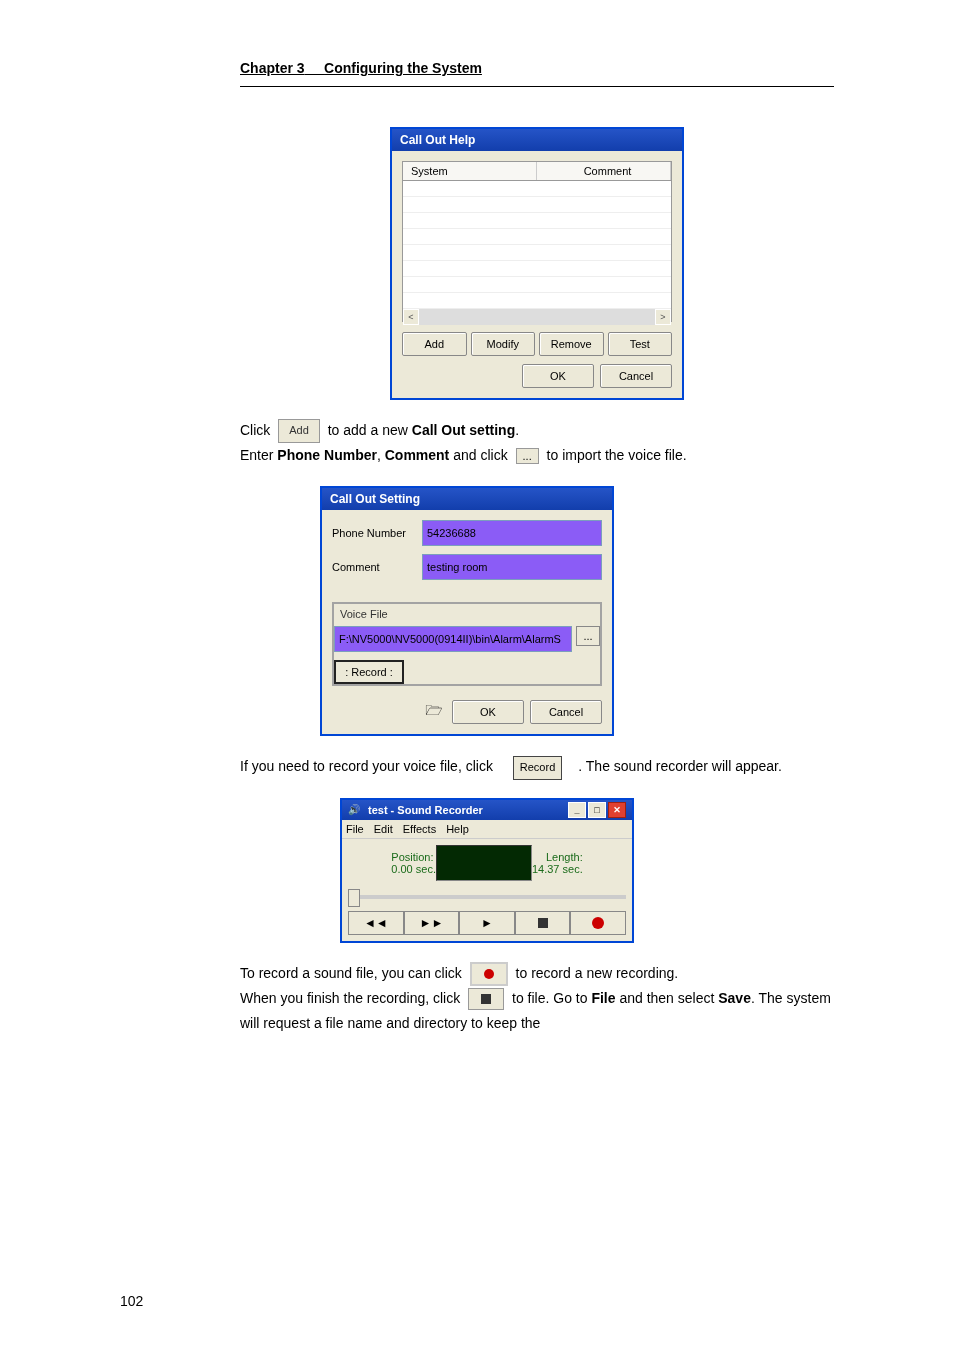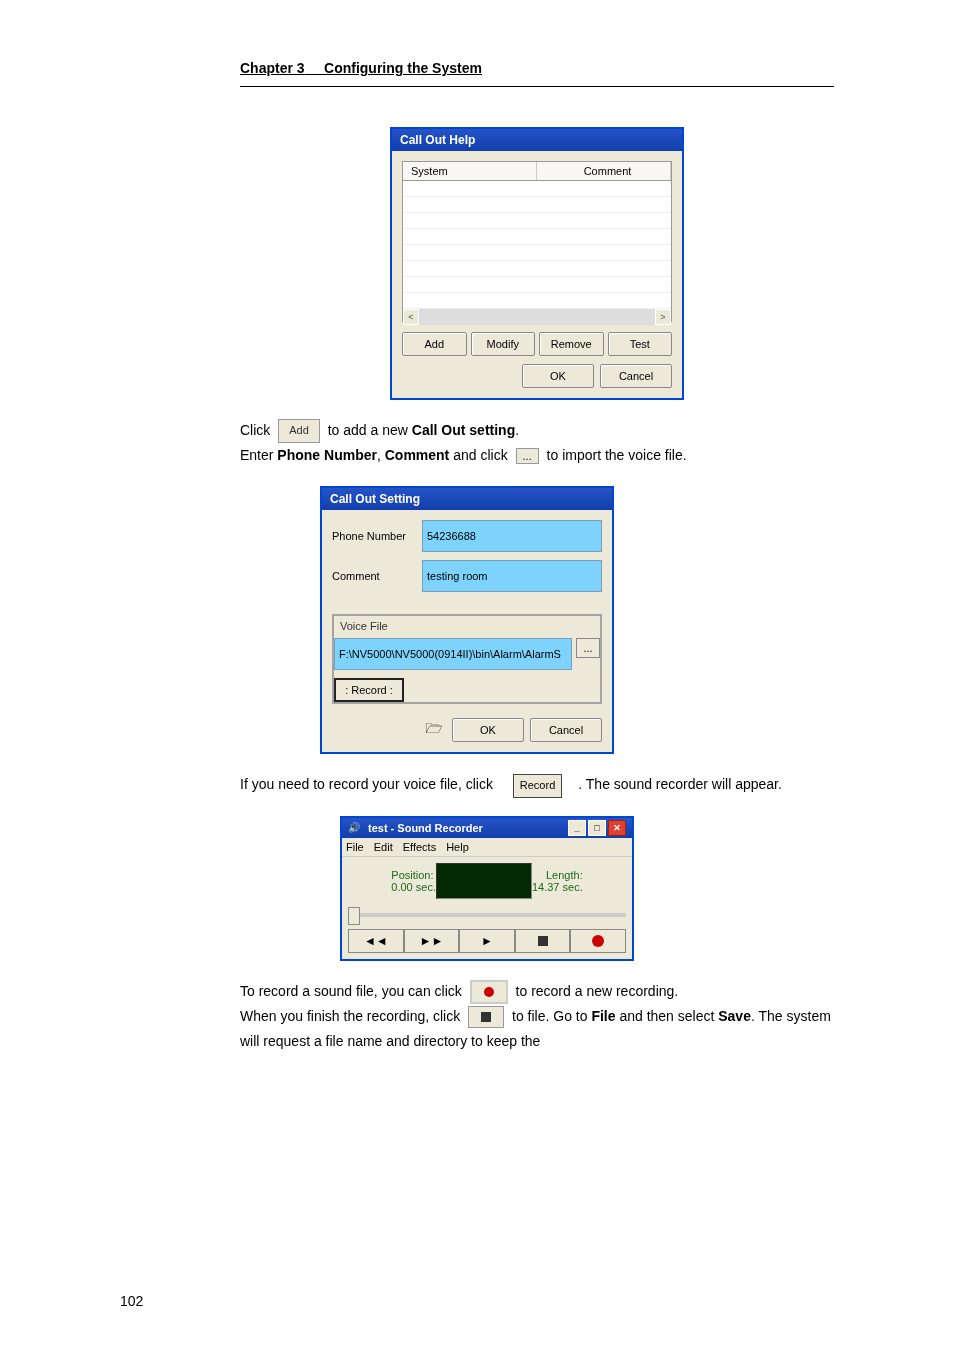--- a/index.html
+++ b/index.html
@@ -22,21 +22,21 @@
   .btnrow{display:flex;gap:4px;margin-top:10px;justify-content:space-between}
   .btn{flex:1;height:22px;border:1px solid #888;background:#ece9d8;font-size:11px;display:flex;align-items:center;justify-content:center;border-radius:2px;box-shadow:1px 1px 0 #fff inset}
   .btnrow2{display:flex;gap:6px;margin-top:8px;justify-content:flex-end}
   .btnrow2 .btn{flex:0 0 70px}
   .para{font-size:14px;line-height:1.8;margin:18px 0}
   .inline-btn{display:inline-block;font-size:11px;background:#ece9d8;border:1px solid #999;padding:1px 10px;vertical-align:middle;font-family:Tahoma,sans-serif;color:#333;margin:0 4px}
   .inline-dots{display:inline-block;font-size:11px;background:#ece9d8;border:1px solid #999;padding:0 6px;vertical-align:middle;font-family:Tahoma,sans-serif;margin:0 4px;line-height:14px}
   .inline-rec{display:inline-block;font-size:11px;background:#ece9d8;border:1px solid #444;padding:1px 6px;vertical-align:middle;font-family:Tahoma,sans-serif;margin:0 16px}
   .formrow{display:flex;align-items:center;margin-bottom:8px;font-size:11px}
   .formrow label{width:90px;color:#000}
-  .textfield{flex:1;height:32px;border:1px solid #7b9ebd;background:#7dd3fc;font-size:11px;padding:1px 4px;box-sizing:border-box}
+  .textfield{flex:1;height:26px;border:1px solid #7b9ebd;background:#8b5cf6;font-size:11px;padding:1px 4px;box-sizing:border-box}
   .fieldset{border:2px solid #a3a3a3;margin-top:22px}
   .fieldset-legend{font-size:11px;color:#333;margin:-14px 0 6px 2px;background:#ece9d8;display:inline-block;padding:0 4px}
   .filerow{display:flex;gap:4px}
   .dotsbtn{width:22px;height:18px;border:1px solid #888;background:#ece9d8;font-size:11px;display:flex;align-items:center;justify-content:center}
   .recbtn{height:20px;width:66px;border:2px solid #222;background:#ece9d8;font-size:11px;display:flex;align-items:center;justify-content:center;margin-top:8px}
   .dlg2-bot{display:flex;gap:6px;justify-content:flex-end;margin-top:14px;align-items:center}
   .openicon{width:24px;height:20px;display:flex;align-items:center;justify-content:center;font-size:14px}
   .recorder{width:290px;margin:4px auto 0;border:2px solid #0046d5;background:#ece9d8;font-family:Tahoma,sans-serif}
   .rec-title{height:20px;background:linear-gradient(#2554c7,#123eac);color:#fff;font-weight:bold;font-size:11px;display:flex;align-items:center;padding:0 6px;justify-content:space-between}
   .rec-title .icons{display:flex;gap:2px}

